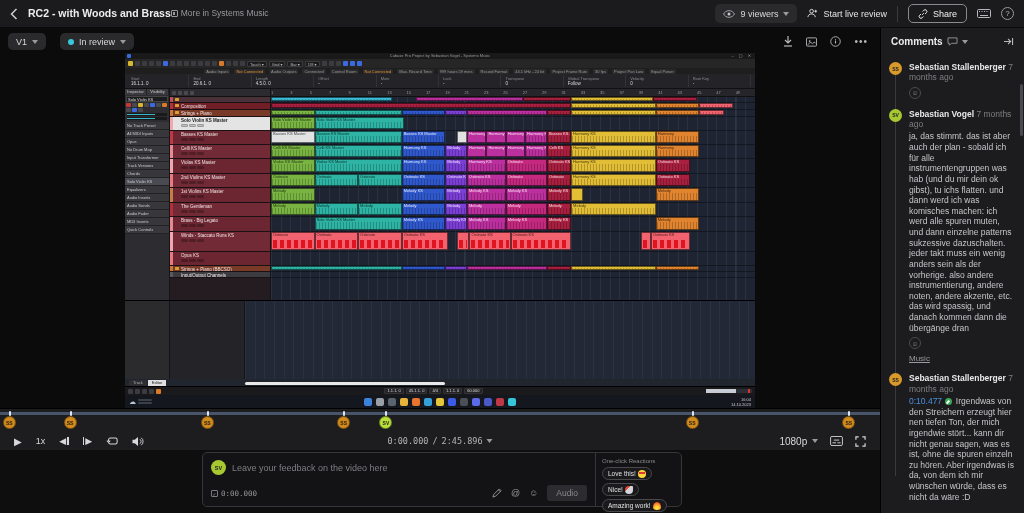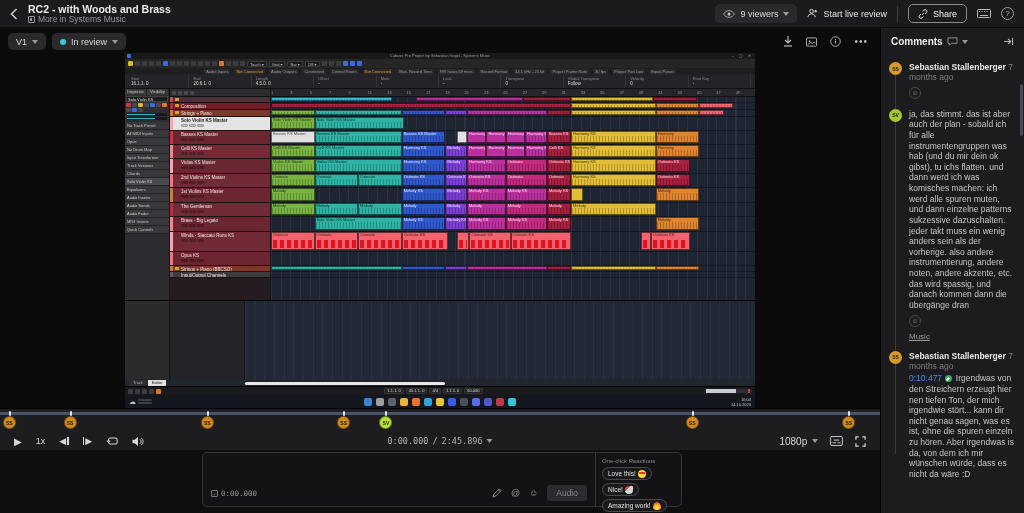--- a/index.html
+++ b/index.html
@@ -2,36 +2,36 @@
 <html><head>
 <meta charset="utf-8">
 <style>
 *{box-sizing:border-box;margin:0;padding:0}
 html,body{background:#000}
 #app{position:relative;width:1024px;height:513px;background:#0e0e0f;overflow:hidden;
   font-family:"Liberation Sans",sans-serif;color:#ddd}
 
 #hdr{position:absolute;left:0;top:0;width:1024px;height:28px;background:#1b1b1d;border-bottom:1px solid #0a0a0a;display:flex;align-items:center;z-index:5}
 .backbtn{width:28px;height:28px;display:flex;align-items:center;justify-content:center;cursor:pointer}
-#hdr .tblock{display:flex;flex-direction:column;justify-content:flex-end;line-height:1.15}
+#hdr .tblock{display:flex;flex-direction:row;justify-content:flex-end;line-height:1.15}
 .htitle{font-size:10.5px;font-weight:bold;color:#ededee}
 .hsub{font-size:8.5px;color:#98989c;display:flex;align-items:center;gap:3px}
 .projicon{width:7px;height:7px;border:1px solid #98989c;border-radius:1px;display:inline-block;position:relative}
 .projicon:before{content:"";position:absolute;left:1px;top:1px;width:2px;height:3px;background:#98989c}
 #hdr .right{margin-left:auto;display:flex;align-items:center;gap:10px;padding-right:10px}
 .pill{display:flex;align-items:center;gap:5px;background:#2a2a2d;border-radius:5px;height:19px;padding:0 8px;font-size:9px;color:#d8d8da;cursor:pointer;white-space:nowrap}
 .ghostbtn{display:flex;align-items:center;gap:5px;font-size:9px;color:#e4e4e6;cursor:pointer;white-space:nowrap}
 .sharebtn{display:flex;align-items:center;gap:5px;border:1px solid #8a8a8e;border-radius:5px;height:19px;padding:0 9px;font-size:9px;color:#f0f0f2;cursor:pointer}
 .vdiv{width:1px;height:16px;background:#3a3a3e}
 .car{display:inline-block;width:0;height:0;border-left:3px solid transparent;border-right:3px solid transparent;border-top:4px solid #9a9a9e}
 .iconbtn{color:#b8b8bc;cursor:pointer;display:flex;align-items:center;justify-content:center}
 .qmark{width:13px;height:13px;border:1px solid #9a9a9e;border-radius:50%;font-size:8px;color:#b8b8bc;display:flex;align-items:center;justify-content:center}
 
 #stage{position:absolute;left:0;top:28px;width:880px;height:380px;background:#0b0b0c}
-#verrow{position:absolute;left:8px;top:5px;display:flex;gap:6px}
+#verrow{position:absolute;left:8px;top:5px;display:flex;gap:14px}
 .dot-cyan{width:6px;height:6px;border-radius:50%;background:#39c8da;display:inline-block}
 #stageicons{position:absolute;right:12px;top:8px;display:flex;gap:13px}
 #stageicons .iconbtn{font-size:11px}
 
 #video{position:absolute;left:125px;top:25px;width:630px;height:355px;background:#222;cursor:pointer;overflow:hidden}
 #cb-title{position:absolute;left:0;top:0;width:630px;height:6px;background:#191919;color:#9a9a9a;font-size:4px;line-height:6px;text-align:center;overflow:hidden}
 #cb-title .appic{position:absolute;left:2px;top:1px;width:4px;height:4px;background:#3b6ae0;border-radius:1px}
 #cb-title .winb{position:absolute;right:2px;top:0;font-size:4px;color:#aaa;letter-spacing:2px}
 #cb-tools{position:absolute;left:0;top:6px;width:630px;height:9px;background:#262627;display:flex;align-items:center;gap:2px;padding:0 3px;overflow:hidden}
 .mi{width:5px;height:5px;background:#3c3c40;border-radius:1px;flex:none}
@@ -1041,20 +1041,24 @@
               <path d="M1 4V1h3M8 1h3v3M11 8v3H8M4 11H1V8" fill="none" stroke="#d8d8dc" stroke-width="1.3"></path>
             </svg>
         </span>
       </span>
     </div>
   </div>
 
   <div id="bottom">
     <div id="fcard">
       <div id="fleft">
+        <div class="inrow">
+          <span class="avtr" id="fb-avatar" style="background: rgb(168, 200, 50);">SV</span>
+          <span id="fb-input">Leave your feedback on the video here</span>
+        </div>
         <div id="fbot">
           <span class="tschip">
             <span class="chk">✓</span>
             <span>0:00.000</span>
           </span>
           <span class="ico ic">
             <svg width="10" height="10" viewBox="0 0 11 11">
                 <path d="M1 10l1-3 6-6 2 2-6 6z" fill="none" stroke="#9a9a9e"></path>
                 <path d="M7 2l2 2" stroke="#9a9a9e"></path>
               </svg>
@@ -1103,20 +1107,21 @@
         <div class="cmt">
           <span class="avtr" style="background: rgb(216, 154, 43);">SS</span>
           <div class="cbody">
             <div class="chead"><span class="cname">Sebastian Stallenberger</span><span class="cmeta"> 7 months ago</span></div>
             <div class="emoadd">☺</div>
           </div>
         </div>
         <div class="cmt">
           <span class="avtr" style="background: rgb(168, 200, 50);">SV</span>
           <div class="cbody">
+            <div class="chead"><span class="cname">Sebastian Vogel</span><span class="cmeta"> 7 months ago</span></div>
             <div class="ctext">ja, das stimmt. das ist aber auch der plan - sobald ich für alle instrumentengruppen was hab (und du mir dein ok gibst), tu ichs flatten. und dann werd ich was komisches machen: ich werd alle spuren muten, und dann einzelne patterns sukzessive dazuschalten. jeder takt muss ein wenig anders sein als der vorherige. also andere instrumentierung, andere noten, andere akzente, etc. das wird spassig, und danach kommen dann die übergänge dran</div>
             <div class="emoadd">☺</div>
             <div class="creply">Music</div>
           </div>
         </div>
         <div class="cmt">
           <span class="avtr" style="background: rgb(216, 154, 43);">SS</span>
           <div class="cbody">
             <div class="chead"><span class="cname">Sebastian Stallenberger</span><span class="cmeta"> 7 months ago</span></div>
             <div class="ctext"><span class="ctime">0:10.477</span> <span class="annot"></span> Irgendwas von den Streichern erzeugt hier nen tiefen Ton, der mich irgendwie stört... kann dir nicht genau sagen, was es ist, ohne die spuren einzeln zu hören. Aber irgendwas is da, von dem ich mir wünschen würde, dass es nicht da wäre :D</div>

